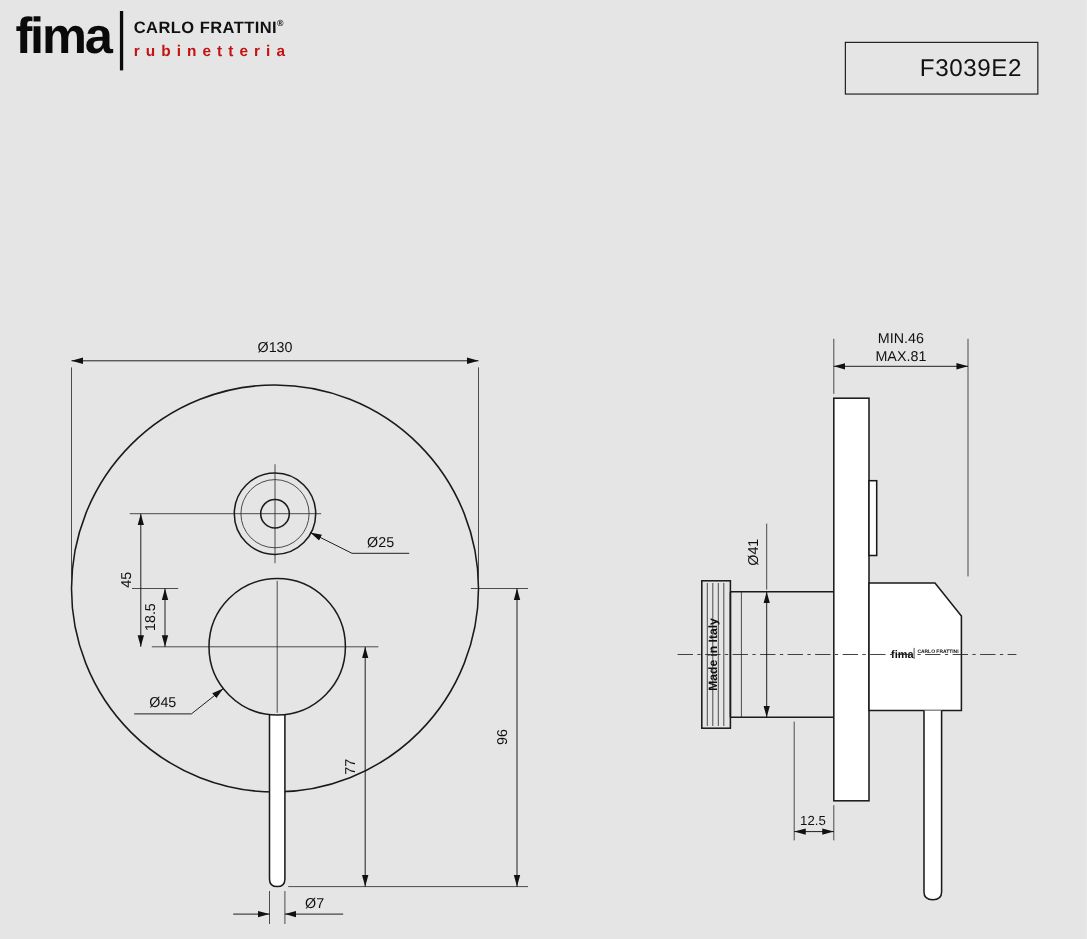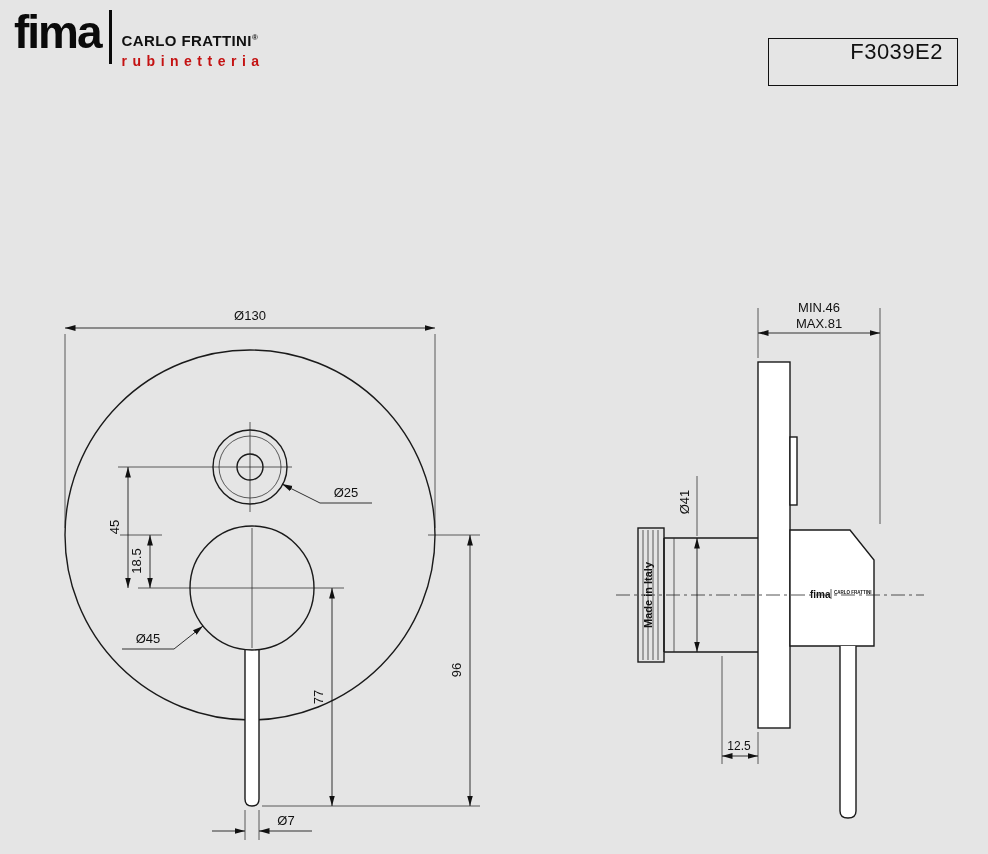--- a/index.html
+++ b/index.html
@@ -2,27 +2,27 @@
 <html><head>
 <meta charset="utf-8">
 <style>
   html,body{margin:0;padding:0;background:#fff;}
   #page{position:relative;width:988px;height:854px;background:#e5e5e5;outline:1px solid #d9d9d9;overflow:hidden;
         font-family:"Liberation Sans",sans-serif;color:#111;}
   
   .logo{position:absolute;left:14px;top:8px;display:flex;align-items:flex-start;}
   .logo-word{font-size:46px;font-weight:800;letter-spacing:-2px;line-height:48px;color:#0a0a0a;}
   .logo-bar{width:3px;height:54px;background:#0a0a0a;margin:2px 10px 0 8px;}
-  .logo-col{display:flex;flex-direction:column;margin-top:24px;}
+  .logo-col{display:flex;flex-direction:column;margin-top:9px;}
   .logo-name{font-size:15px;font-weight:700;letter-spacing:.4px;white-space:nowrap;}
   .logo-reg{font-size:8px;vertical-align:super;}
   .logo-tagline{font-size:14px;font-weight:700;letter-spacing:5.5px;color:#c41212;margin-top:4px;white-space:nowrap;}
   
-  .partbox{position:absolute;left:768px;top:38px;width:190px;height:48px;border:1.5px solid #111;
-           display:flex;align-items:flex-start;justify-content:flex-end;padding-right:14px;box-sizing:border-box;
+  .partbox{position:absolute;left:768px;top:38px;width:176px;height:48px;border:1.5px solid #111;
+           display:flex;align-items:center;justify-content:flex-end;padding-right:14px;box-sizing:border-box;
            font-size:22px;letter-spacing:.5px;}
   
   svg{position:absolute;left:0;top:0;}
   .ol{fill:none;stroke:#1a1a1a;stroke-width:1.4;}
   .olw{fill:#ffffff;stroke:#1a1a1a;stroke-width:1.4;}
   .thin{fill:none;stroke:#2a2a2a;stroke-width:.75;}
   .dim{fill:none;stroke:#111;stroke-width:.85;}
   .cl{fill:none;stroke:#2a2a2a;stroke-width:.8;stroke-dasharray:14 4 3 4;}
   .lbl{font-family:"Liberation Sans",sans-serif;font-size:13px;fill:#111;}
   .lbl-sm{font-family:"Liberation Sans",sans-serif;font-size:12px;fill:#111;}

